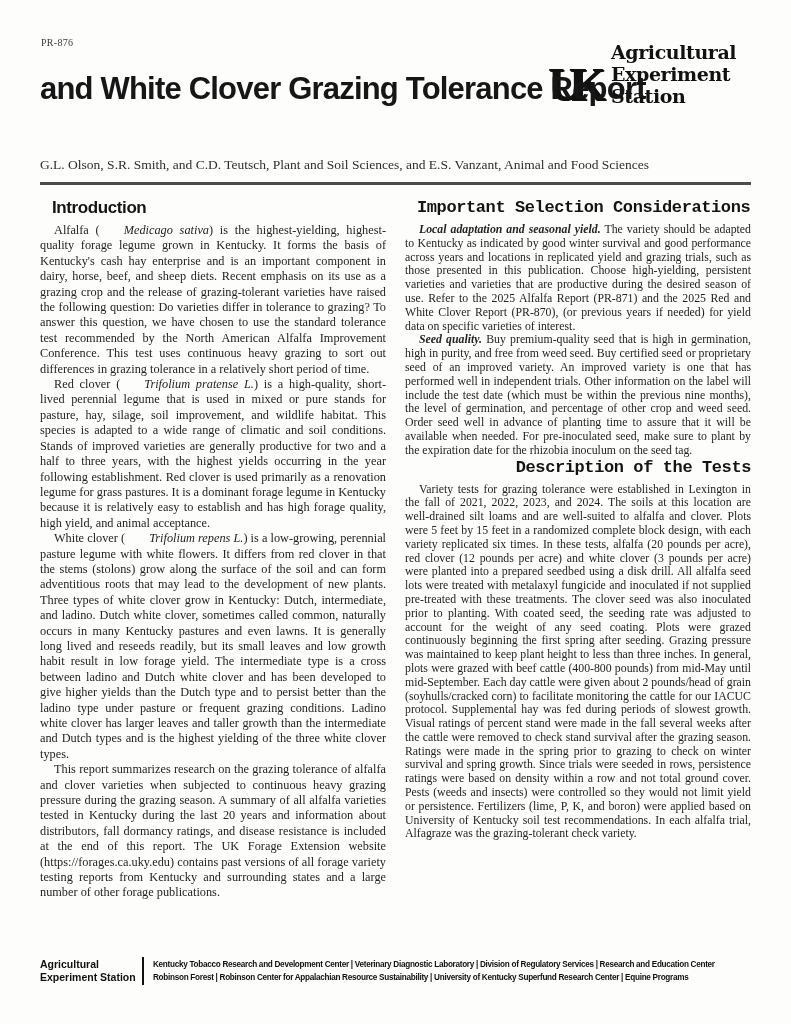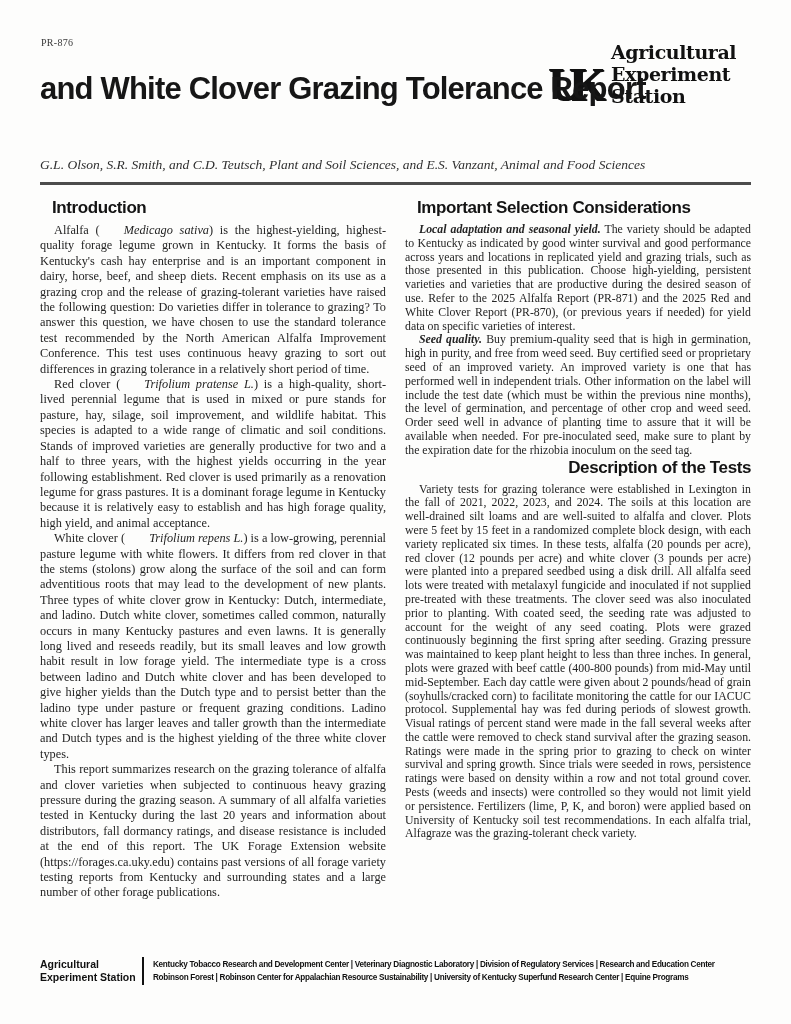--- a/index.html
+++ b/index.html
@@ -34,36 +34,36 @@
   }
   .report-title {
     position: absolute; left: 40px; top: 70px;
     font-family: "Liberation Sans", sans-serif;
     font-weight: bold; font-size: 31px; line-height: 37px;
     color: #161616; letter-spacing: -0.8px;
   }
   .byline {
     position: absolute; left: 40px; top: 157px;
     font-family: "Liberation Serif", serif;
-    font-style: italic; font-size: 13.5px; color: #2e2e2e;
+    font-size: 13.5px; color: #2e2e2e;
   }
   .head-rule {
     position: absolute; left: 40px; top: 182px;
     width: 711px; height: 3px; background: #4c4c4c;
   }
   .column { position: absolute; top: 198px; width: 346px; }
   .col-left  { left: 40px; }
   .col-right { left: 405px; }
   .section-heading {
     font-family: "Liberation Sans", sans-serif;
     font-weight: bold; font-size: 17px; line-height: 20px;
     color: #141414; letter-spacing: -0.4px;
     margin: 0 0 5px 12px;
   }
-  .col-right .section-heading { margin-top: 0; }
+  .col-right .section-heading { margin-top: 0; font-family: Liberation Mono, monospace; }
   .heading-tests { margin-top: 10px; text-align: right; }
   .body-p {
     text-align: justify; text-indent: 14px;
     font-size: 12.3px; line-height: 15.4px; color: #242424;
   }
   .col-right .body-p { font-size: 11.8px; line-height: 13.8px; }
   .body-p .lead { font-weight: bold; font-style: italic; }
   .species { font-style: italic; margin-left: 24px; }
   .page-footer {
     position: absolute; left: 40px; top: 957px; width: 711px;

